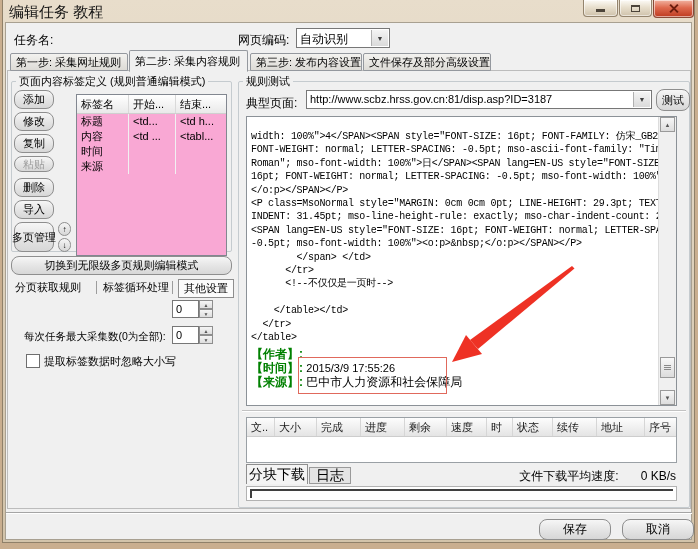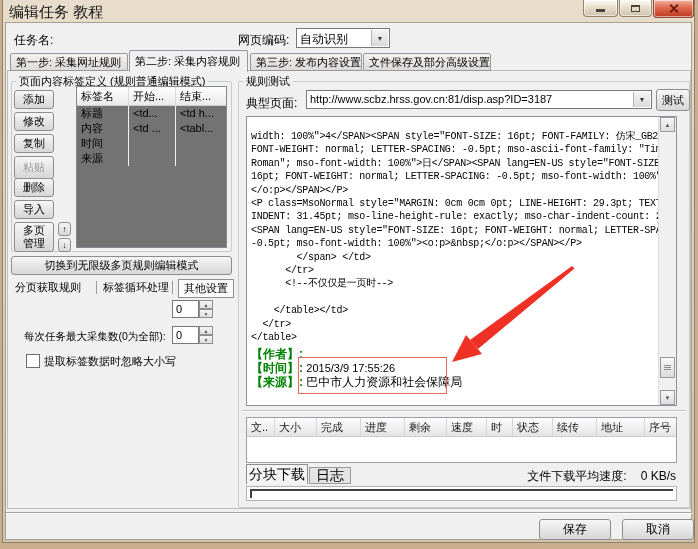--- a/index.html
+++ b/index.html
@@ -18,34 +18,34 @@
   .g-x::before,.g-x::after{content:"";position:absolute;left:5px;top:0;width:2px;height:11px;background:#6b1c0e}
   .g-x::before{transform:rotate(45deg)}.g-x::after{transform:rotate(-45deg)}
   .client{position:absolute;left:5px;top:22px;width:687px;height:518px;background:#f0f0f0;border:1px solid #a8a091;box-sizing:border-box}
 
   .lbl{position:absolute;font-size:12px;white-space:nowrap}
   .lbl.s{font-size:11px}
   .field{position:absolute;background:#fff;border:1px solid #777;box-sizing:border-box;font-size:12px;padding:2px 3px;white-space:nowrap;overflow:hidden}
   .combo .arr{position:absolute;right:1px;top:1px;bottom:1px;width:16px;border-left:1px solid #b0b0b0;
        background:linear-gradient(#f4f4f4,#dadada);display:flex;align-items:center;justify-content:center;font-size:7px;color:#404040}
   .btn{position:absolute;display:flex;align-items:center;justify-content:center;font-size:11px;
-       background:linear-gradient(#f6f6f6,#e7e7e7 45%,#d7d7d7);border:1px solid #8e8e8e;border-radius:3px;box-sizing:border-box;white-space:nowrap}
+       background:linear-gradient(#f6f6f6,#e7e7e7 45%,#d7d7d7);border:1px solid #8e8e8e;border-radius:8px;box-sizing:border-box;white-space:nowrap}
   .btn.dis{color:#9d9d9d}
-  .btn.two{flex-direction:column;line-height:13px}
+  .btn.two{flex-direction:row;line-height:13px}
 
   .maintab{position:absolute;top:53px;height:18px;display:flex;align-items:center;padding:0 5px;font-size:11px;
        background:linear-gradient(#f3f2ef,#dddbd6);border:1px solid #94989e;border-radius:2px 2px 0 0;box-sizing:border-box;white-space:nowrap;z-index:3}
   .maintab.active{top:50px;height:22px;background:#f0f0f0;border-bottom:1px solid #f0f0f0;z-index:6}
   .pageborder{position:absolute;left:7px;top:70px;width:684px;height:439px;border:1px solid #bcbcbc;box-sizing:border-box;z-index:1}
 
   .grp{position:absolute;border:1px solid #c5cbcf;border-radius:2px;box-sizing:border-box;z-index:2}
   .grp .gt{position:absolute;top:-8px;left:4px;background:#f0f0f0;padding:0 3px;font-size:11px;white-space:nowrap}
 
   .z{position:absolute;box-sizing:border-box}
-  .tagtable{left:76px;top:86px;width:151px;height:162px;background:#737373;border:1px solid #828790;z-index:4;overflow:hidden}
+  .tagtable{left:76px;top:94px;width:151px;height:162px;background:#f9a8d4;border:1px solid #828790;z-index:4;overflow:hidden}
   .tt-head{display:flex;height:18px;background:linear-gradient(#ffffff,#e9e9e9);border-bottom:1px solid #cfcfcf}
   .tt-head .c{font-size:11px;padding:2px 0 0 4px;border-right:1px solid #d9d9d9;box-sizing:border-box;white-space:nowrap;overflow:hidden}
   .tt-row{display:flex;height:15px;font-size:11px;line-height:15px}
   .tt-row .c{padding-left:4px;box-sizing:border-box;white-space:nowrap;overflow:hidden;border-right:1px solid #f1f1f1}
   .w1{width:52px}.w2{width:47px}.w3{flex:1;border-right:none!important}
 
   .subtab{position:absolute;top:279px;height:17px;display:flex;align-items:center;font-size:11px;white-space:nowrap;z-index:4}
   .subtab.active{border:1px solid #8e8e8e;background:#fbfbfb;padding:0 5px}
   .vsep{position:absolute;top:281px;width:1px;height:13px;background:#9c9c9c;z-index:4}
 
@@ -70,21 +70,21 @@
   .filetable{left:246px;top:417px;width:431px;height:46px;background:#fff;border:1px solid #9aa0a5;z-index:4;overflow:hidden}
   .ft-head{display:flex;height:18px;background:linear-gradient(#fdfdfd,#e4e4e4);border-bottom:1px solid #cdcdcd}
   .ft-head .h{font-size:11px;color:#1c1c1c;padding:2px 0 0 4px;border-right:1px solid #d6d6d6;box-sizing:border-box;white-space:nowrap;overflow:hidden}
   .fc0{width:28px}.fc1{width:42px}.fc2{width:44px}.fc3{width:44px}.fc4{width:42px}.fc5{width:40px}
   .fc6{width:26px}.fc7{width:40px}.fc8{width:44px}.fc9{width:48px}.fc10{flex:1;border-right:none!important}
 
   .dltab{position:absolute;display:flex;align-items:center;justify-content:center;font-size:14px;box-sizing:border-box;z-index:4;white-space:nowrap}
   .dltab.active{left:246px;top:464px;width:62px;height:20px;background:#f4f4f4;border:1px solid #8e8e8e;border-bottom:none}
   .dltab.inactive{left:309px;top:467px;width:42px;height:17px;background:#e4e4e4;border:1px solid #9a9a9a}
   .avg{position:absolute;top:468px;left:450px;width:226px;text-align:right;font-size:12px;white-space:nowrap;z-index:4}
-  .avg .v{display:inline-block;margin-left:14px}
+  .avg .v{display:inline-block;margin-left:22px}
   .progress{left:246px;top:486px;width:431px;height:15px;background:#fff;border:1px solid #b2b2b2;z-index:4}
   .pline{position:absolute;left:3px;right:3px;top:2px;height:2px;background:#3f3f3f}
   .ptick{position:absolute;left:3px;top:2px;width:2px;height:9px;background:#3f3f3f}
 
   .bigsep{left:6px;top:512px;width:686px;height:2px;border-top:1px solid #a5a5a5;border-bottom:1px solid #fff;z-index:2}
   .footbtn{height:21px;width:72px;font-size:12px;z-index:4}
   .overlay{position:absolute;left:0;top:0;z-index:40;pointer-events:none}
 </style>
 </head>
 <body>
@@ -117,21 +117,21 @@
   <div class="maintab" style="left:250px;width:112px">第三步: 发布内容设置</div>
   <div class="maintab" style="left:363px;width:128px">文件保存及部分高级设置</div>
   <div class="pageborder"></div>
 
   <div class="grp" style="left:11px;top:81px;width:221px;height:171px">
     <span class="gt">页面内容标签定义 (规则普通编辑模式)</span>
   </div>
   <div class="btn" style="left:14px;top:90px;width:40px;height:19px;z-index:4">添加</div>
   <div class="btn" style="left:14px;top:112px;width:40px;height:19px;z-index:4">修改</div>
   <div class="btn" style="left:14px;top:134px;width:40px;height:19px;z-index:4">复制</div>
-  <div class="btn dis" style="left:14px;top:156px;width:40px;height:23px;z-index:4">粘贴</div>
+  <div class="btn dis" style="left:14px;top:156px;width:40px;height:16px;z-index:4">粘贴</div>
   <div class="btn" style="left:14px;top:178px;width:40px;height:19px;z-index:4">删除</div>
   <div class="btn" style="left:14px;top:200px;width:40px;height:19px;z-index:4">导入</div>
   <div class="btn two" style="left:14px;top:222px;width:40px;height:30px;z-index:4">
     <span>多页</span>
     <span>管理</span>
   </div>
   <div class="btn" style="left:58px;top:222px;width:13px;height:14px;font-size:8px;z-index:4">
       <span>↑</span>
     </div>
   <div class="btn" style="left:58px;top:238px;width:13px;height:14px;font-size:8px;z-index:4">

